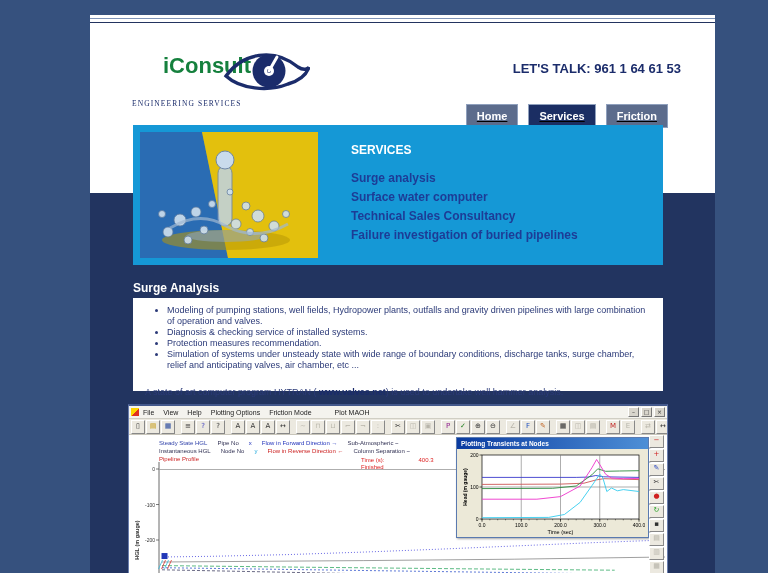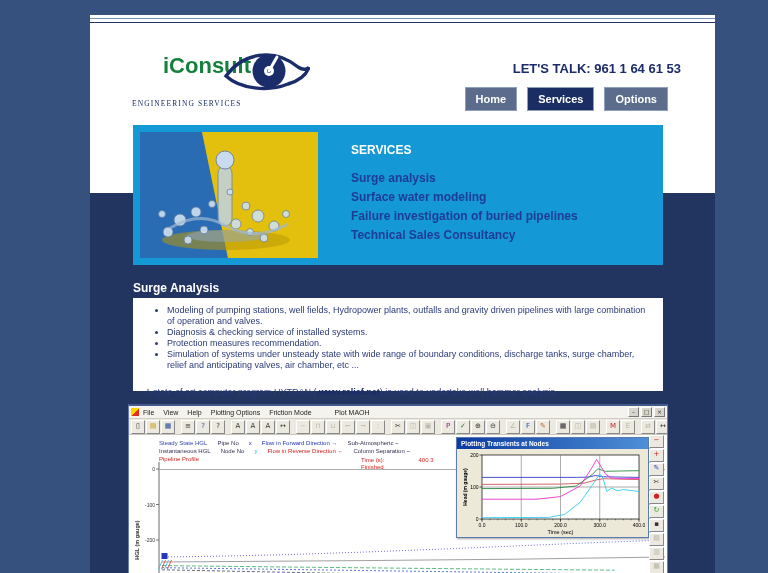--- a/index.html
+++ b/index.html
@@ -11,21 +11,21 @@
   #page-inner{position:absolute;left:90px;top:23px;width:625px;height:550px;background:#223460;}
   #header-band{position:absolute;left:0;top:0;width:625px;height:170px;background:#ffffff;}
   
   .logo{position:absolute;left:40px;top:24px;width:180px;height:64px;}
   .logo-name{position:absolute;left:33px;top:6px;font:bold 22px "Liberation Sans",sans-serif;color:#15803d;}
   .logo-tagline{position:absolute;left:2px;top:52px;font:7.5px "Liberation Serif",serif;
     letter-spacing:1.1px;color:#1B2C6B;white-space:nowrap;}
   .logo-eye{position:absolute;left:92px;top:-4px;}
   
   .phone{position:absolute;right:34px;top:38px;font:bold 13px "Liberation Sans",sans-serif;color:#1B2C6B;padding-left:11px;}
-  .nav{position:absolute;right:47px;top:64px;display:flex;}
+  .nav{position:absolute;right:47px;top:81px;display:flex;text-decoration:underline;}
   .navbtn{margin-left:10px;padding:5px 10px 5px 10px;background:#5C6C8C;color:#fff;
     font:bold 11px "Liberation Sans",sans-serif;border:1px solid #8fa0bd;cursor:pointer;}
   .navbtn.active{background:#1B2E63;}
   
   .hero{position:absolute;left:43px;top:102px;width:530px;height:140px;background:#1598D6;}
   .hero-img{position:absolute;left:7px;top:7px;width:178px;height:126px;overflow:hidden;}
   .hero-text{position:absolute;left:218px;top:18px;}
   .hero-heading{font:bold 12px "Liberation Sans",sans-serif;color:#ffffff;margin-bottom:12px;}
   .hero-item{font:bold 12px "Liberation Sans",sans-serif;color:#1D3C96;line-height:19px;}
   
@@ -88,21 +88,21 @@
             <circle cx="47" cy="28" r="2" fill="#1B2C6B"></circle>
             <line x1="47" y1="28" x2="55" y2="14" stroke="#ffffff" stroke-width="3" stroke-linecap="round"></line>
           </svg>
         </div>
       </div>
 
       <div class="phone">LET'S TALK: 961 1 64 61 53</div>
       <div class="nav">
           <div class="navbtn">Home</div>
           <div class="navbtn active">Services</div>
-          <div class="navbtn">Options</div>
+          <div class="navbtn">Friction</div>
         </div>
     </div>
 
     <div class="hero">
       <div class="hero-img">
         <svg width="178" height="126" viewBox="0 0 178 126">
           <rect x="0" y="0" width="178" height="126" fill="#2A6CB3"></rect>
           <polygon points="62,0 178,0 178,126 88,126" fill="#E8C50F"></polygon>
           <polygon points="62,0 88,126 178,126 178,0" fill="#D9B70C" opacity="0.35"></polygon>
           <ellipse cx="86" cy="108" rx="64" ry="10" fill="#B89708" opacity="0.55"></ellipse>
@@ -126,37 +126,37 @@
               <circle cx="90" cy="60" r="3"></circle>
               <circle cx="110" cy="100" r="3.5"></circle>
           </g>
           <path d="M30,96 Q60,78 86,94 Q116,110 148,92" fill="none" stroke="#9FB8D2" stroke-width="3" opacity="0.7"></path>
         </svg>
       </div>
       <div class="hero-text">
         <div class="hero-heading">SERVICES</div>
         <div>
             <div class="hero-item">Surge analysis</div>
-            <div class="hero-item">Surface water modeling</div>
+            <div class="hero-item">Surface water computer</div>
+            <div class="hero-item">Technical Sales Consultancy</div>
             <div class="hero-item">Failure investigation of buried pipelines</div>
-            <div class="hero-item">Technical Sales Consultancy</div>
           </div>
       </div>
     </div>
 
     <div class="surge-title">Surge Analysis</div>
 
     <div class="surge-box">
       <ul>
           <li>Modeling of pumping stations, well fields, Hydropower plants, outfalls and gravity driven pipelines with large combination of operation and valves.</li>
           <li>Diagnosis &amp; checking service of installed systems.</li>
           <li>Protection measures recommendation.</li>
           <li>Simulation of systems under unsteady state with wide range of boundary conditions, discharge tanks, surge chamber, relief and anticipating valves, air chamber, etc ...</li>
         </ul>
-      <div class="closing"><span>A state of art computer program HYTRAN  ( </span><b>www.relief.net</b><span>) is used to undertake well hammer analysis.</span></div>
+      <div class="closing"><span>A state of art computer program HYTRAN  ( </span><b>www.valves.net</b><span>) is used to undertake well hammer analysis.</span></div>
     </div>
 
     <div class="app">
       <div class="menubar">
         <div class="appicon"></div>
         <div class="menus">
             <span class="menu-item">File</span>
             <span class="menu-item">View</span>
             <span class="menu-item">Help</span>
             <span class="menu-item">Plotting Options</span>

